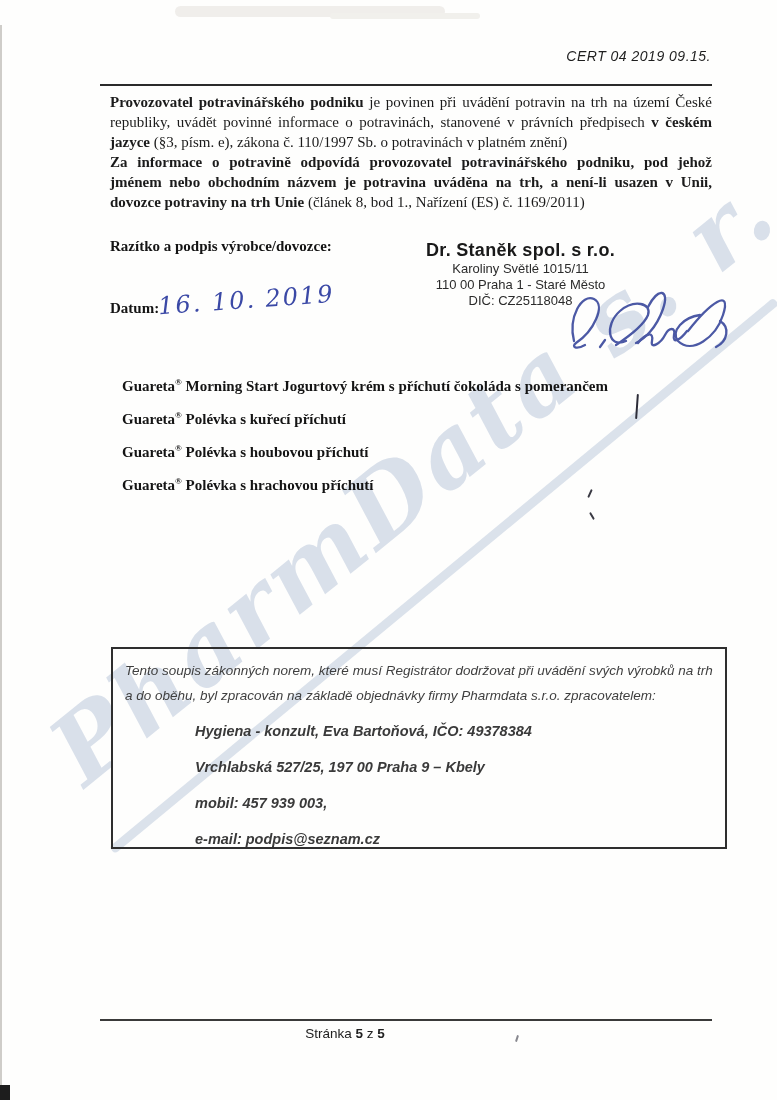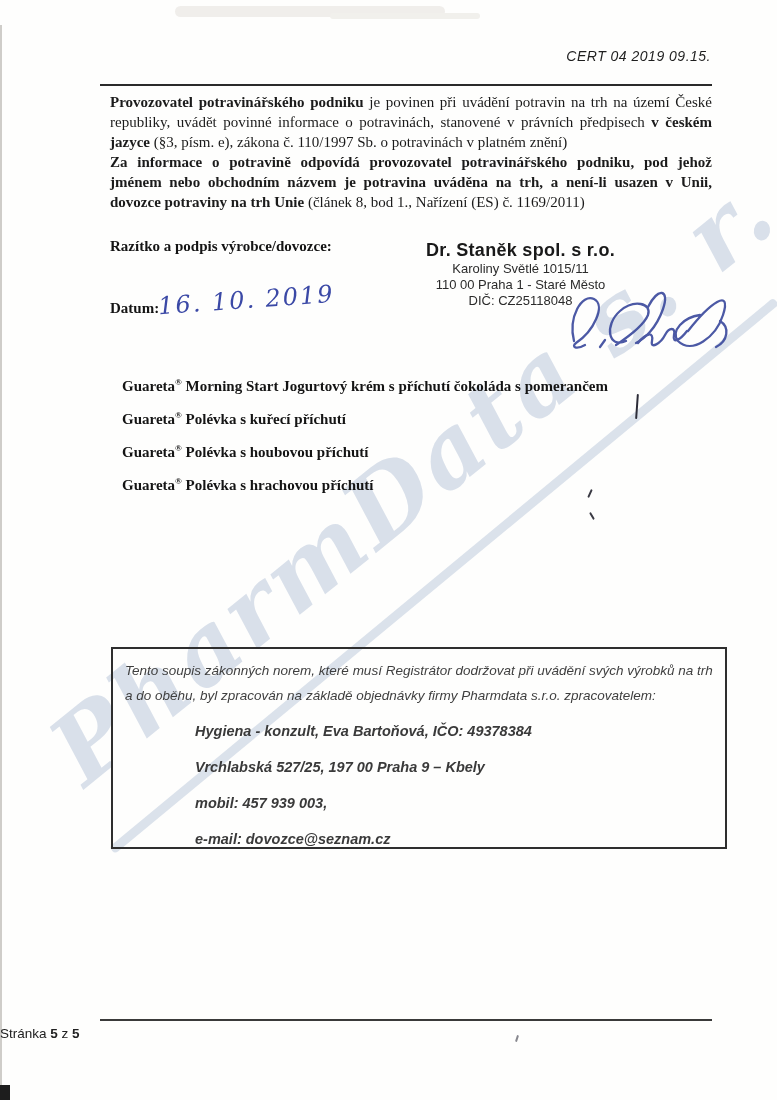--- a/index.html
+++ b/index.html
@@ -61,21 +61,21 @@
   
   .info-box{position:absolute;left:111px;top:647px;width:612px;height:198px;
             border:2px solid #2e2e2e;z-index:2;background:transparent;
             font-family:"Liberation Sans",sans-serif;font-style:italic;color:#3f3f3f;}
   .info-intro{margin:9px 12px 0 12px;font-size:13.5px;line-height:25px;}
   .contact{margin:13px 0 0 82px;font-size:14.5px;font-weight:bold;line-height:23px;color:#3a3a3a;}
   .contact.first{margin-top:12px;}
 
   
   .rule-bottom{position:absolute;left:100px;top:1019px;width:612px;height:2px;background:#3a3a3a;}
-  .footer-text{position:absolute;left:0;top:1026px;width:690px;
+  .footer-text{position:absolute;left:0;top:1026px;width:690px;text-align:center;
                font-family:"Liberation Sans",sans-serif;font-size:13.5px;color:#212121;z-index:2;}
 </style>
 </head>
 <body>
 
 <div class="page">
 
   <div class="smudge-top"></div>
   <div class="smudge-top2"></div>
   <div class="edge-left"></div>
@@ -126,20 +126,20 @@
 
   <div class="pen-tick"></div>
   <div class="pen-dot1"></div>
   <div class="pen-dot2"></div>
 
   <div class="info-box">
     <div class="info-intro">Tento soupis zákonných norem, které musí Registrátor dodržovat při uvádění svých výrobků na trh a do oběhu, byl zpracován na základě objednávky firmy Pharmdata s.r.o. zpracovatelem:</div>
     <div class="contact first">Hygiena - konzult, Eva Bartoňová, IČO:  49378384</div>
     <div class="contact">Vrchlabská 527/25, 197 00   Praha 9 – Kbely</div>
     <div class="contact">mobil: 457 939 003,</div>
-    <div class="contact">e-mail: dovozce@seznam.cz</div>
+    <div class="contact">e-mail: podpis@seznam.cz</div>
   </div>
 
   <div class="rule-bottom"></div>
   <div class="footer-text"><span>Stránka </span><span class="b">5</span><span> z </span><span class="b">5</span></div>
   <div class="foot-dot"></div>
 
 </div>
 
 </body></html>

